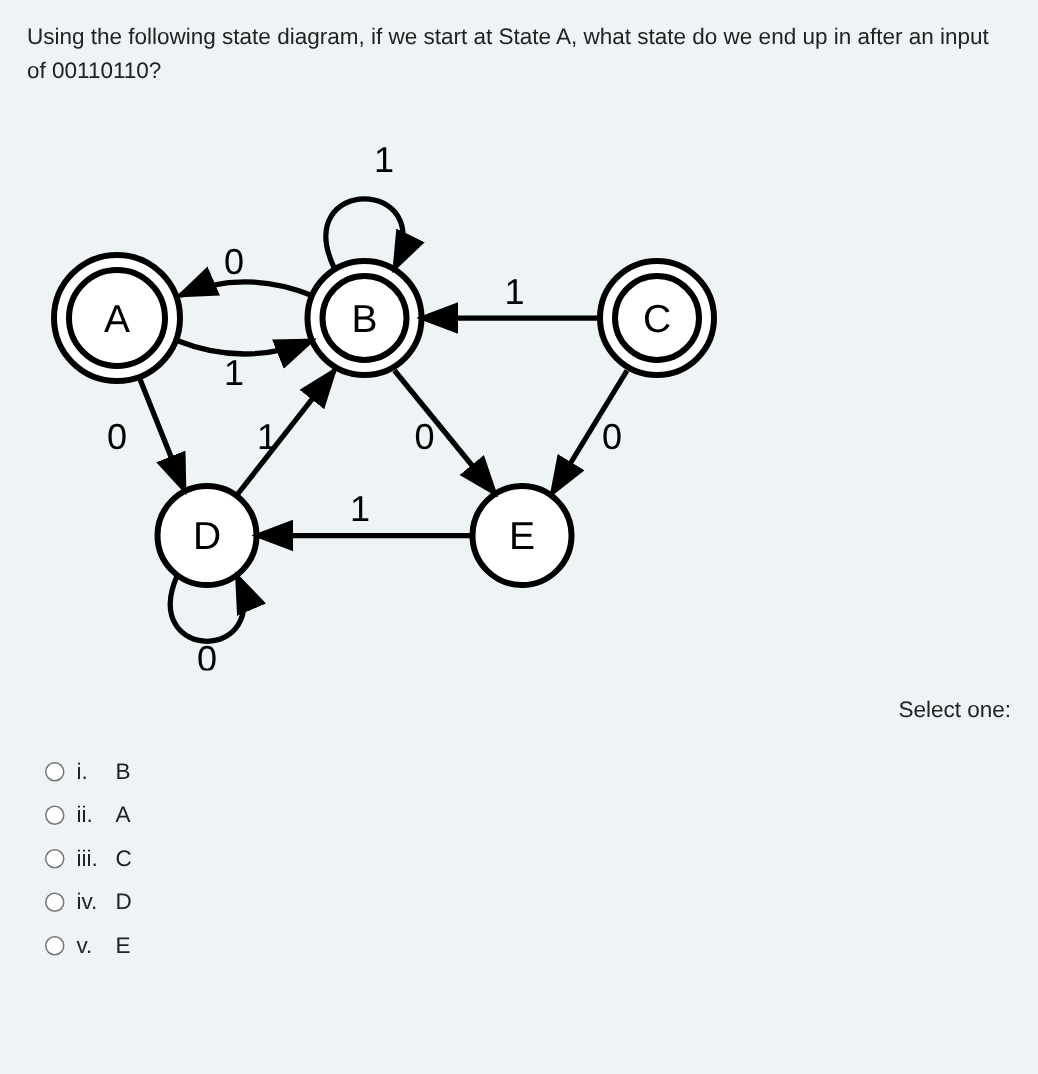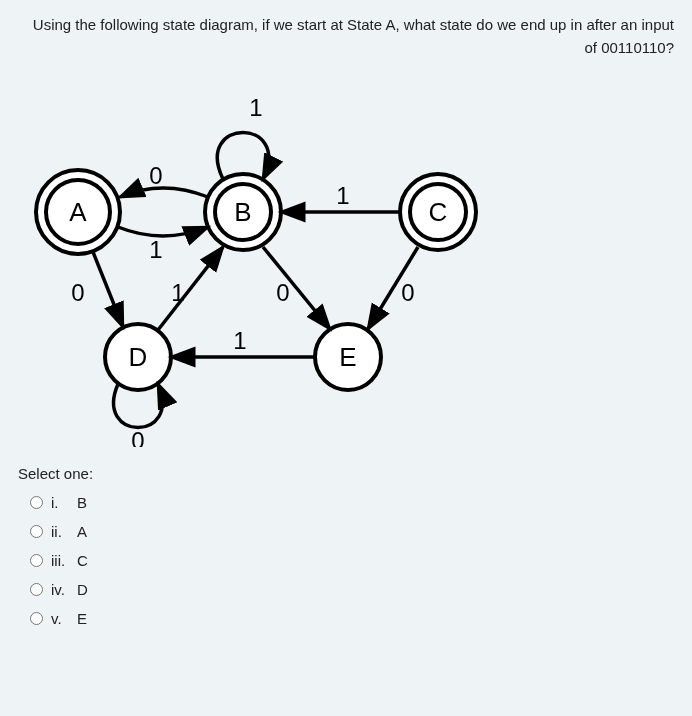--- a/index.html
+++ b/index.html
@@ -8,21 +8,20 @@
       padding: 14px 18px;
       font-family: "Segoe UI", Arial, sans-serif;
       font-size: 15px;
       color: #222;
       background: #eef3f5;
       width: 692px;
     }
     .question-text {
       line-height: 1.5;
       margin-bottom: 18px;
-      text-align: right;
     }
     .diagram-wrap {
       width: 470px;
       height: 370px;
       margin-bottom: 18px;
     }
     svg { display: block; }
     .state-circle {
       fill: #fff;
       stroke: #000;
@@ -47,21 +46,22 @@
     }
     .edge {
       fill: none;
       stroke: #000;
       stroke-width: 3.5;
     }
     .arrowhead {
       fill: #000;
     }
     .select-one {
-      margin: 12px 0 8px 0;
+      margin: 12px 0 20px 0;
+      text-align: right;
     }
     .options {
       display: flex;
       flex-direction: column;
       gap: 4px;
     }
     .option-row {
       display: flex;
       align-items: center;
       gap: 8px;

